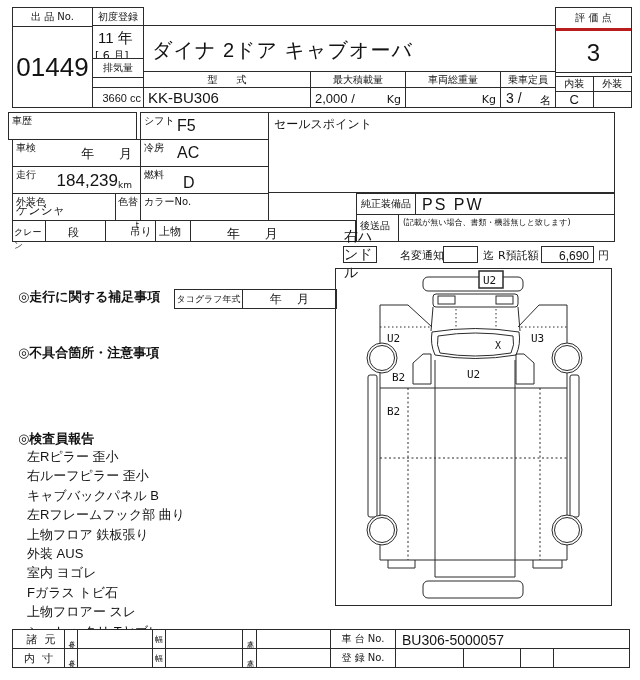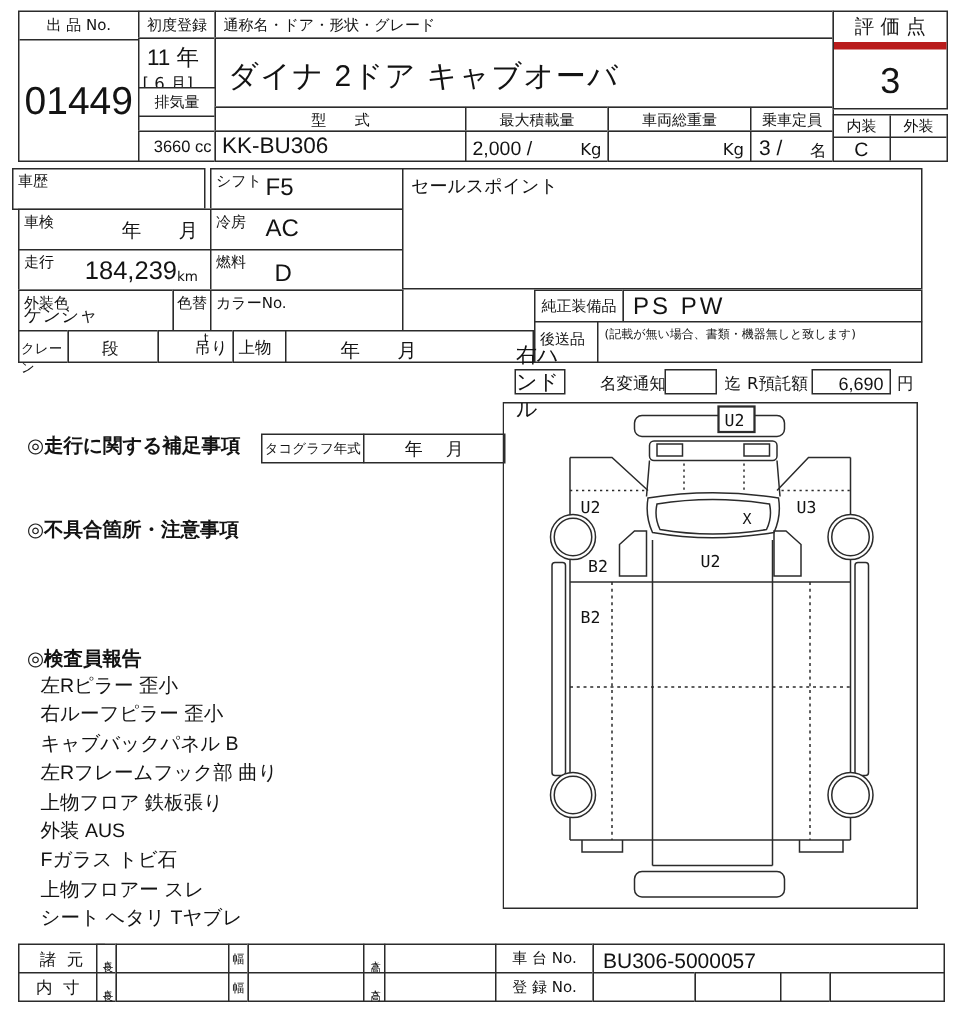--- a/index.html
+++ b/index.html
@@ -24,21 +24,20 @@
     <div style="height:18px;border-bottom:1px solid #2b2b2b" class="cc small">出 品 No.</div>
     <div class="cc hw" style="height:80px;font-size:26px">01449</div>
   </div>
 
   <div class="cell cc small" style="left:92px;top:7px;width:52px;height:19px">初度登録</div>
   <div class="cell" style="left:92px;top:25px;width:52px;height:47px">
     <div class="hw" style="font-size:15px;padding:3px 0 0 5px">11 年</div>
     <div style="font-size:11px;padding-left:2px">[ 6 月]</div>
   </div>
 
-  <div class="cell small" style="left:143px;top:7px;width:413px;height:19px;padding:2px 0 0 5px">通称名・ドア・形状・グレード</div>
   <div class="cell" style="left:143px;top:25px;width:413px;height:47px">
     <div class="hw" style="font-size:20px;letter-spacing:1px;padding:11px 0 0 8px">ダイナ 2ドア キャブオーバ</div>
   </div>
 
   <div class="cell cc small" style="left:92px;top:58px;width:52px;height:20px">排気量</div>
   <div class="cell" style="left:92px;top:87px;width:52px;height:21px">
     <div class="hw" style="font-size:11px;text-align:right;padding:4px 2px 0 0">3660 cc</div>
   </div>
 
   <div class="cell cc small pre" style="left:143px;top:71px;width:168px;height:17px">型      式</div>
@@ -57,21 +56,21 @@
     <span style="position:absolute;right:4px;top:5px;font-size:11px">Kg</span>
   </div>
 
   <div class="cell cc small" style="left:500px;top:71px;width:56px;height:17px">乗車定員</div>
   <div class="cell" style="left:500px;top:87px;width:56px;height:21px">
     <span class="hw" style="position:absolute;left:5px;top:2px;font-size:14px">3 /</span>
     <span style="position:absolute;right:4px;top:5px;font-size:11px">名</span>
   </div>
 
   <div class="cell" style="left:555px;top:7px;width:77px;height:66px">
-    <div class="cc" style="height:20px;border-bottom:5px solid #b91c1c;font-size:13px">評 価 点</div>
+    <div class="cc" style="height:20px;border-bottom:3px solid #b91c1c;font-size:10px">評 価 点</div>
     <div class="cc hw" style="height:43px;font-size:24px">3</div>
   </div>
   <div class="cell" style="left:555px;top:76px;width:77px;height:32px;display:grid;grid-template-columns:1fr 1fr;grid-template-rows:15px 1fr">
     <div class="cc small" style="border-right:1px solid #2b2b2b;border-bottom:1px solid #2b2b2b">内装</div>
     <div class="cc small" style="border-bottom:1px solid #2b2b2b">外装</div>
     <div class="cc hw" style="border-right:1px solid #2b2b2b;font-size:13px">C</div>
     <div class="cc hw" style="font-size:13px"></div>
   </div>
 
   <div class="cell" style="left:8px;top:112px;width:129px;height:28px">
@@ -160,20 +159,21 @@
   <div class="txt" style="left:18px;top:344px;font-size:13px;font-weight:600">◎不具合箇所・注意事項</div>
 
   <div class="txt" style="left:18px;top:430px;font-size:13px;font-weight:600">◎検査員報告</div>
   <div class="txt hw" style="left:27px;top:447px;width:300px;font-size:13px;line-height:19.4px">
     <div>左Rピラー 歪小</div>
     <div>右ルーフピラー 歪小</div>
     <div>キャブバックパネル B</div>
     <div>左Rフレームフック部 曲り</div>
     <div>上物フロア 鉄板張り</div>
     <div>外装 AUS</div>
+    <div>室内 ヨゴレ</div>
     <div>Fガラス トビ石</div>
     <div>上物フロアー スレ</div>
     <div>シート ヘタリ Tヤブレ</div>
   </div>
 
   <svg style="position:absolute;left:335px;top:268px" width="277" height="338" viewBox="0 0 277 338">
     <g fill="none" stroke="#2b2b2b" stroke-width="1">
       <rect x="0.5" y="0.5" width="276" height="337"></rect>
 
       <path d="M45,37 L73,37 L97,59"></path>

